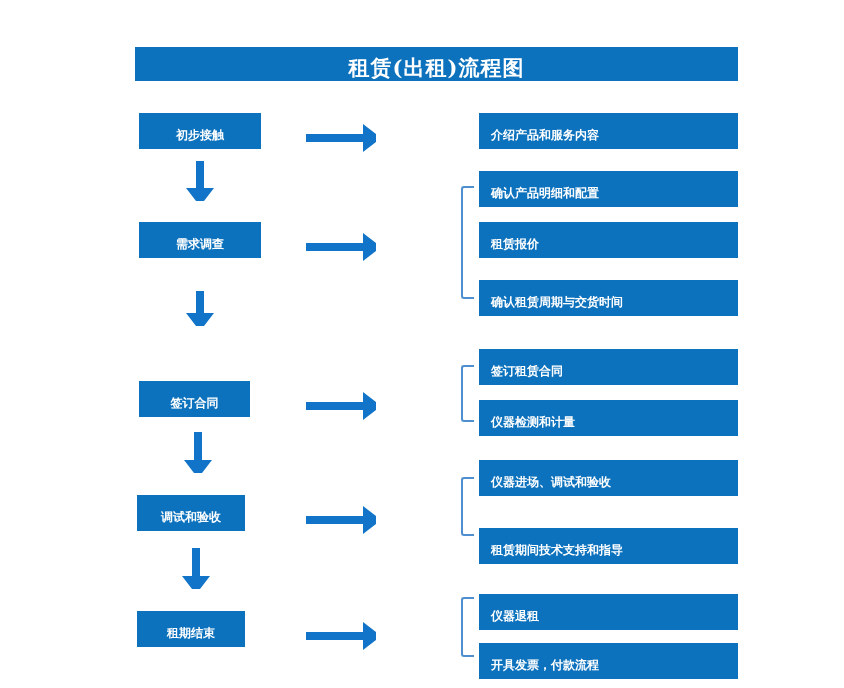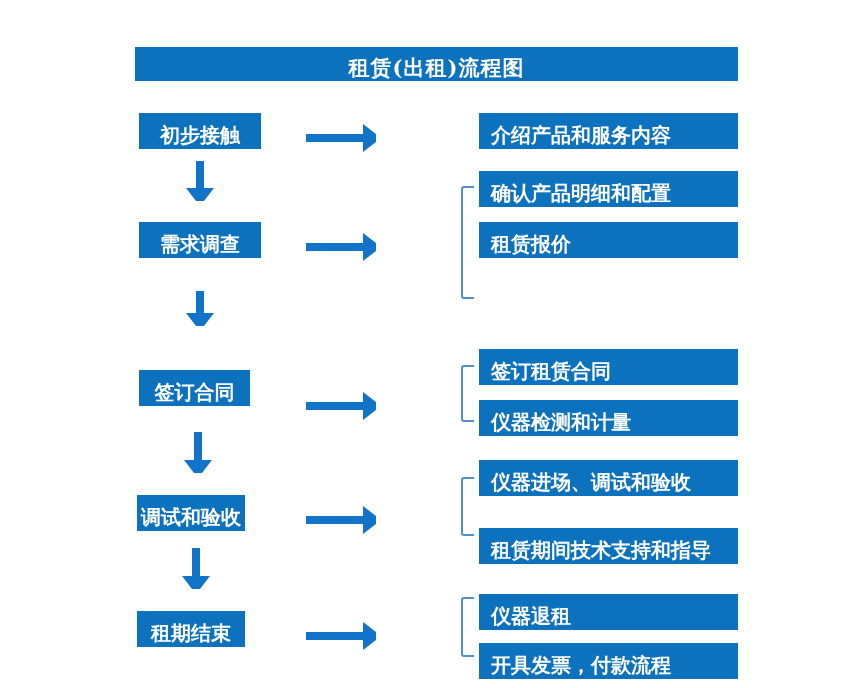--- a/index.html
+++ b/index.html
@@ -24,21 +24,21 @@
     color:var(--text-white);
     font-size:21px;font-weight:bold;
     text-align:center;line-height:34px;
     letter-spacing:1px;
   }
   .box{
     position:absolute;
     height:36px;
     background:var(--box-blue);
     color:var(--text-white);
-    font-size:20px;font-weight:bold;
+    font-size:12px;font-weight:bold;
     line-height:36px;
     white-space:nowrap;
     overflow:hidden;
   }
   .box.left-step{text-align:center;}
   .box.right-item{left:443px;width:259px;padding-left:12px;text-align:left;}
   
   .v-arrow{position:absolute;width:20px;}
   .v-arrow .shaft{
     position:absolute;left:50%;transform:translateX(-50%);
@@ -76,21 +76,21 @@
 </style>
 </head>
 <body>
 
 <div class="canvas">
 
   <div class="title-bar">租赁(出租)流程图</div>
 
   <div class="box left-step" style="left:103px;top:77px;width:122px">初步接触</div>
   <div class="box left-step" style="left:103px;top:186px;width:122px">需求调查</div>
-  <div class="box left-step" style="left:103px;top:334px;width:111px">签订合同</div>
+  <div class="box left-step" style="left:103px;top:345px;width:111px">签订合同</div>
   <div class="box left-step" style="left:101px;top:459px;width:108px">调试和验收</div>
   <div class="box left-step" style="left:101px;top:575px;width:108px">租期结束</div>
 
   <div class="v-arrow" style="left:147px;top:118px;height:62px">
     <div class="shaft"></div>
     <div class="head"></div>
   </div>
   <div class="v-arrow" style="left:147px;top:248px;height:57px">
     <div class="shaft"></div>
     <div class="head"></div>
@@ -126,20 +126,21 @@
   </div>
 
   <div class="bracket" style="top:150px;height:113px"></div>
   <div class="bracket" style="top:329px;height:57px"></div>
   <div class="bracket" style="top:441px;height:59px"></div>
   <div class="bracket" style="top:561px;height:60px"></div>
 
   <div class="box right-item" style="top:135px">确认产品明细和配置</div>
   <div class="box right-item" style="top:77px">介绍产品和服务内容</div>
   <div class="box right-item" style="top:186px">租赁报价</div>
+  <div class="box right-item" style="top:244px">确认租赁周期与交货时间</div>
   <div class="box right-item" style="top:313px">签订租赁合同</div>
   <div class="box right-item" style="top:364px">仪器检测和计量</div>
   <div class="box right-item" style="top:424px">仪器进场、调试和验收</div>
   <div class="box right-item" style="top:492px">租赁期间技术支持和指导</div>
   <div class="box right-item" style="top:558px">仪器退租</div>
   <div class="box right-item" style="top:607px">开具发票，付款流程</div>
 
 </div>
 
 </body></html>

